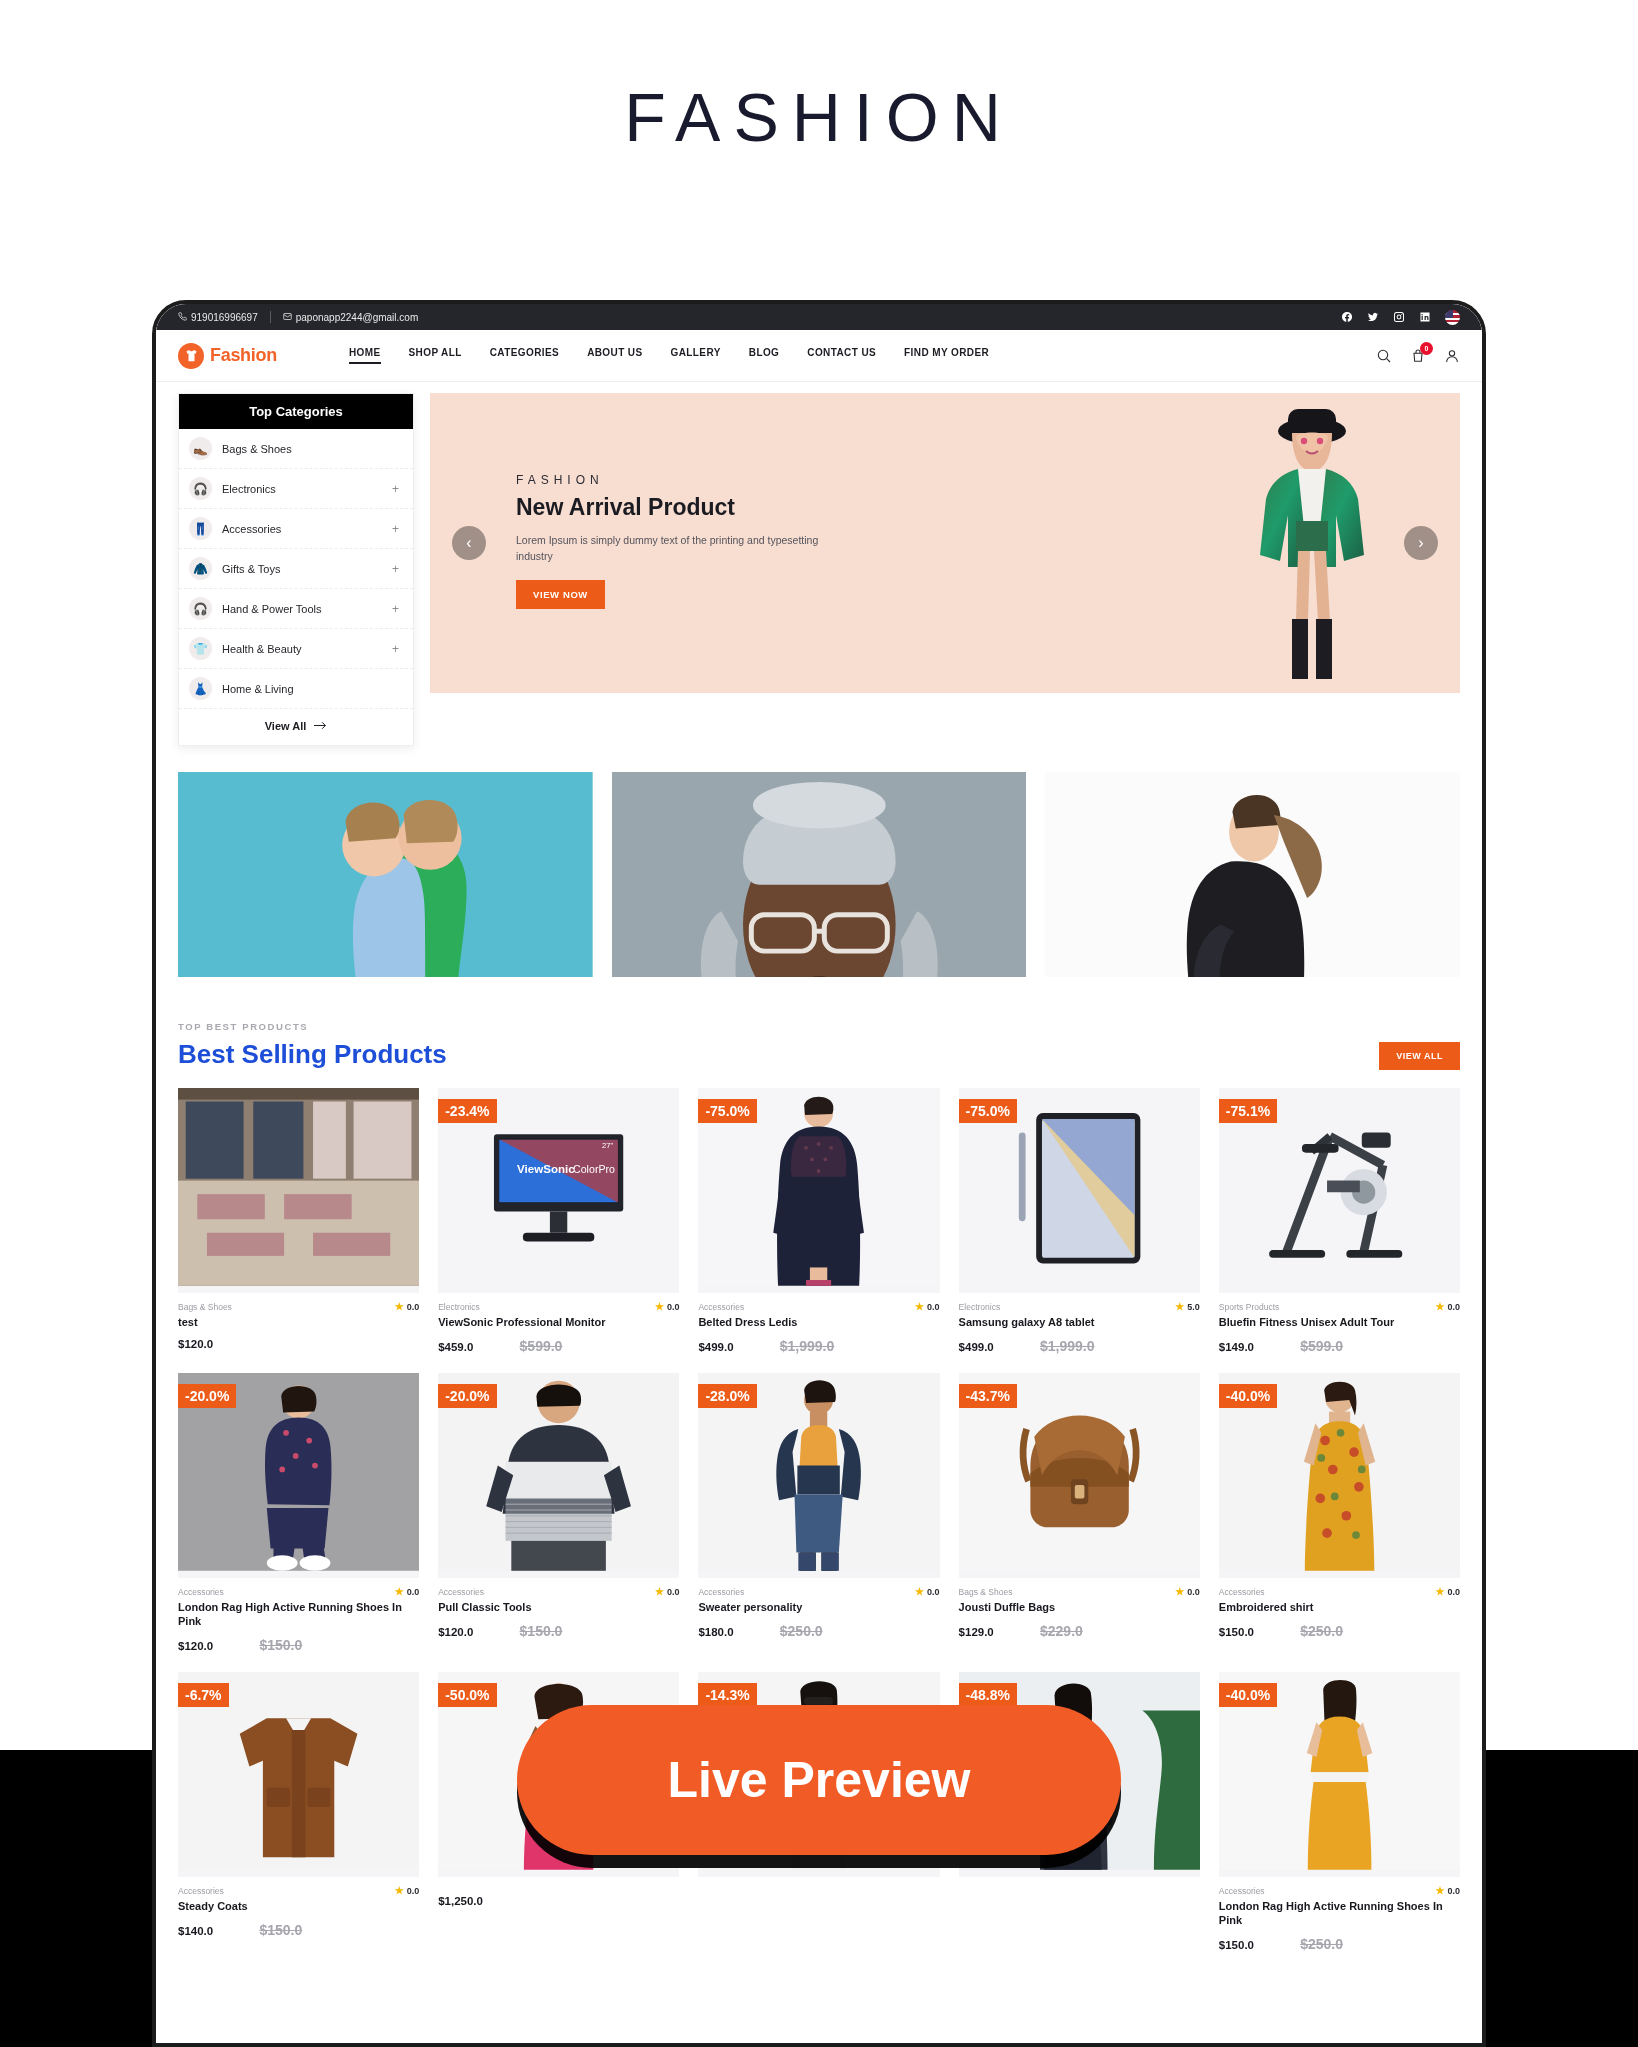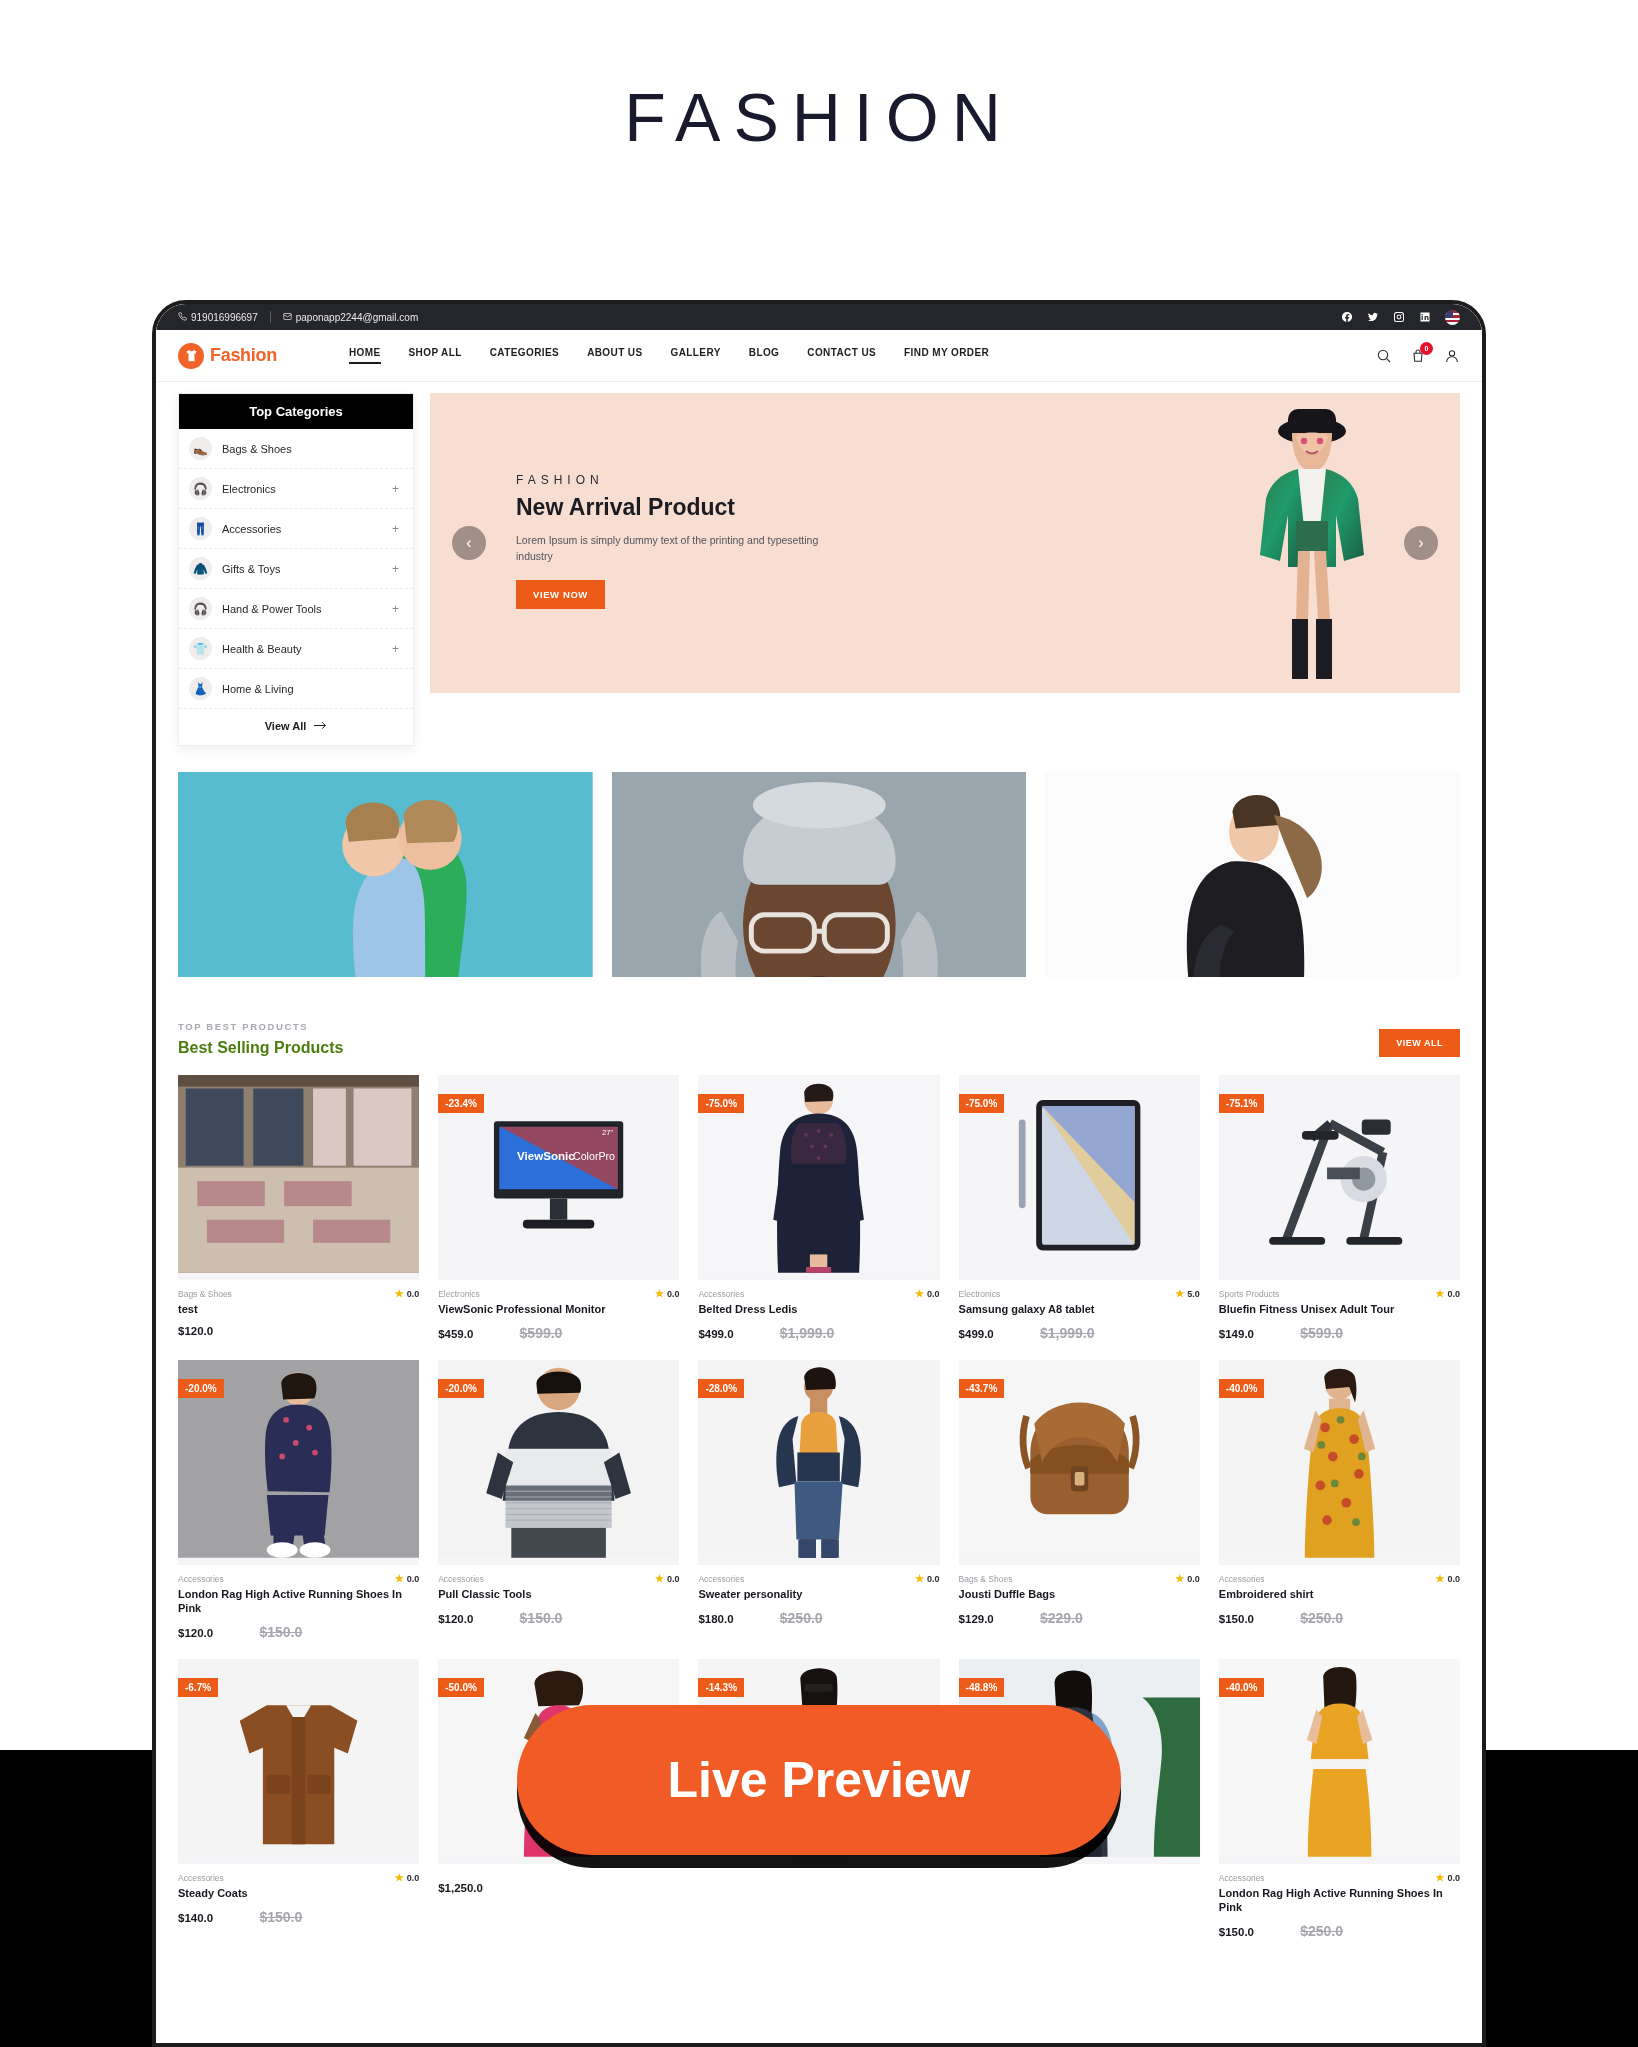--- a/index.html
+++ b/index.html
@@ -151,37 +151,37 @@
   
   .promos { display:flex; gap:19px; margin-top:26px; }
   .promo { flex:1; height:205px; overflow:hidden; position:relative; }
 
   
   .sec-head { display:flex; align-items:flex-end; margin-top:44px; }
   .sec-kicker {
     font-size:9.5px; letter-spacing:1.6px; color:#a8a8b0; font-weight:600;
     margin-bottom:7px;
   }
-  .sec-title { font-size:16px; font-weight:700; color:#4d7c0f; }
+  .sec-title { font-size:26px; font-weight:700; color:#1d4ed8; }
   .viewall-btn {
     margin-left:auto; background:#ec5b17; color:#fff; font-size:9px;
     font-weight:700; letter-spacing:.5px; padding:9px 17px;
   }
 
   
   .grid {
     display:grid; grid-template-columns:repeat(5,1fr); gap:19px 19px; margin-top:18px;
   }
   .card { position:relative; }
   .card-img {
     height:205px; background:#f5f5f7; position:relative; overflow:hidden;
   }
   .badge {
-    position:absolute; top:19px; left:0; background:#ec5b17; color:#fff;
-    font-size:10px; font-weight:700; padding:4px 7px; z-index:4;text-align:center;
+    position:absolute; top:11px; left:0; background:#ec5b17; color:#fff;
+    font-size:14px; font-weight:700; padding:4px 7px; z-index:4;text-align:center;
   }
   .card-meta { display:flex; align-items:center; margin-top:9px; }
   .card-cat { font-size:8.5px; color:#9b9ba3; }
   .card-rate { margin-left:auto; display:flex; align-items:center; gap:3px;
                font-size:9px; font-weight:600; color:#2c2c33; }
   .star { color:#f6b800; font-size:10px; line-height:1; }
   .card-name {
     font-size:11px; font-weight:700; color:#18181f; margin-top:3px; line-height:1.28;
   }
   .card-price { margin-top:9px; font-size:11.5px; font-weight:700; color:#18181f; }

